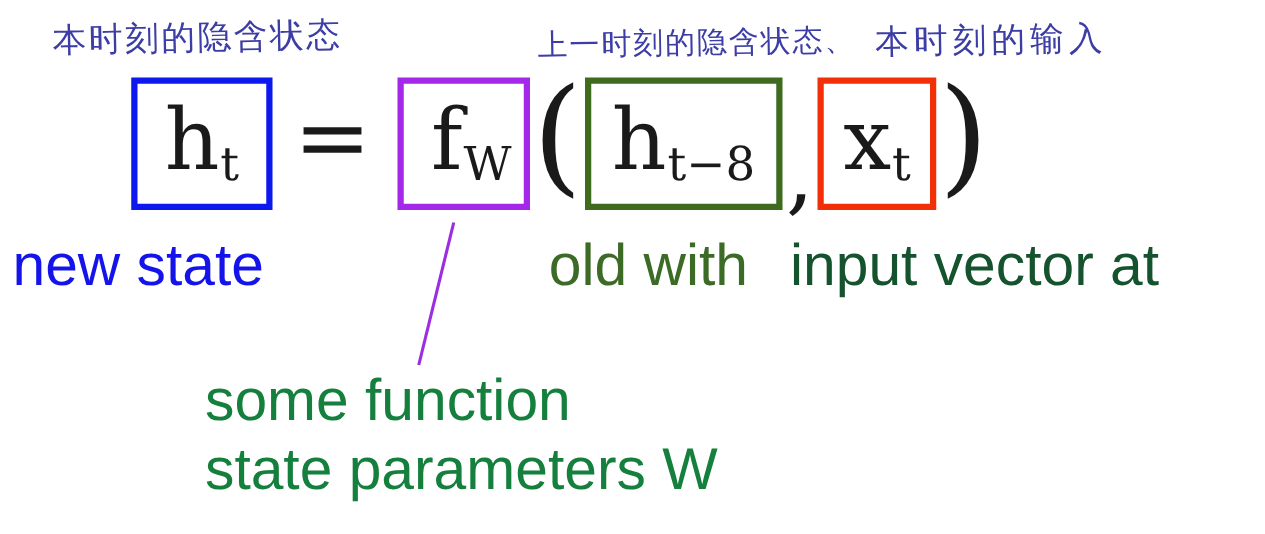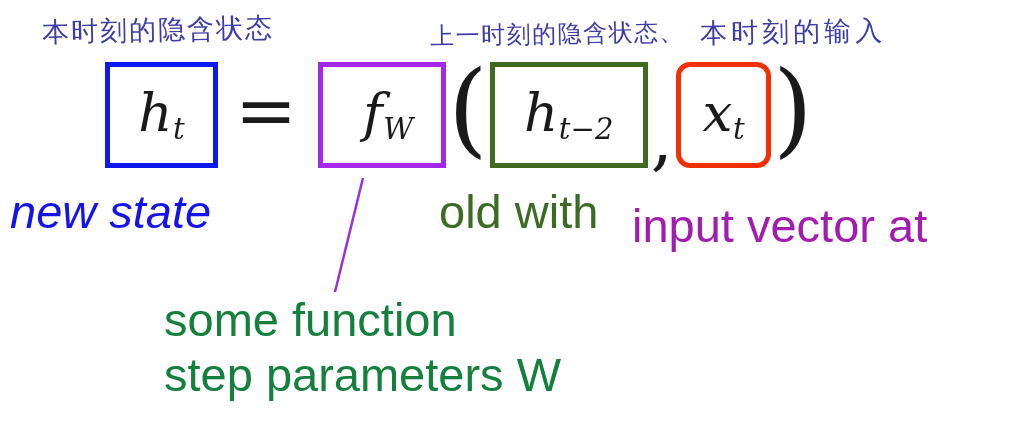--- a/index.html
+++ b/index.html
@@ -37,28 +37,27 @@
   .mbox {
     box-sizing: border-box;
     height: 106px;
     border: 5px solid;
     display: flex;
     align-items: center;
     justify-content: center;
     flex: 0 0 auto;
   }
   .mbox-blue   { width: 113px; border-color: #0d18ee; }
-  .mbox-purple { width: 128px; border-color: #a428e8; padding-left: 12px; }
+  .mbox-purple { width: 106px; border-color: #a428e8; padding-left: 12px; }
   .mbox-green  { width: 158px; border-color: #3e6b1e; }
-  .mbox-red    { width: 95px;  border-color: #f23008; border-radius: 14px; }
+  .mbox-red    { width: 95px;  border-color: #f23008; }
 
   .mterm {
     font-family: "DejaVu Serif", serif;
-    font-style: italic;
-    font-size: 53px;
+    font-size: 68px;
     line-height: 1;
     white-space: nowrap;
   }
   .mterm sub {
     font-size: 0.55em;
     line-height: 1;
     vertical-align: -0.25em;
     margin-left: 0.02em;
   }
 
@@ -94,23 +93,23 @@
     pointer-events: none;
   }
 
   
   .label {
     position: absolute;
     font-size: 47px;
     line-height: 1.16;
     white-space: nowrap;
   }
-  .label-new   { left: 10px;  top: 185px; color: #1414ea; font-style: italic; }
+  .label-new   { left: 10px;  top: 185px; color: #1414ea; }
   .label-old   { left: 439px; top: 185px; color: #3c6b26; }
-  .label-input { left: 632px; top: 199px; color: #a21caf; }
+  .label-input { left: 632px; top: 185px; color: #14532d; }
   .label-func  { left: 164px; top: 293px; color: #15803d; }
 </style>
 </head>
 <body>
 
 <div class="stage">
 
   <div class="ann ann-1">本时刻的隐含状态</div>
   <div class="ann ann-2">上一时刻的隐含状态、</div>
   <div class="ann ann-3">本时刻的输入</div>
@@ -123,21 +122,21 @@
 
     <span class="eq">=</span>
 
     <span class="mbox mbox-purple">
       <span class="mterm"><span>f</span><sub>W</sub></span>
     </span>
 
     <span class="paren">(</span>
 
     <span class="mbox mbox-green">
-      <span class="mterm"><span>h</span><sub>t−2</sub></span>
+      <span class="mterm"><span>h</span><sub>t−8</sub></span>
     </span>
 
     <span class="comma">,</span>
 
     <span class="mbox mbox-red">
       <span class="mterm"><span>x</span><sub>t</sub></span>
     </span>
 
     <span class="paren">)</span>
   </div>
@@ -149,16 +148,16 @@
   <div class="label label-new">new state</div>
 
   <div class="label label-old">old with</div>
 
   <div class="label label-input">
     <div>input vector at</div>
   </div>
 
   <div class="label label-func">
     <div>some function</div>
-    <div>step parameters W</div>
+    <div>state parameters W</div>
   </div>
 
 </div>
 
 </body></html>

